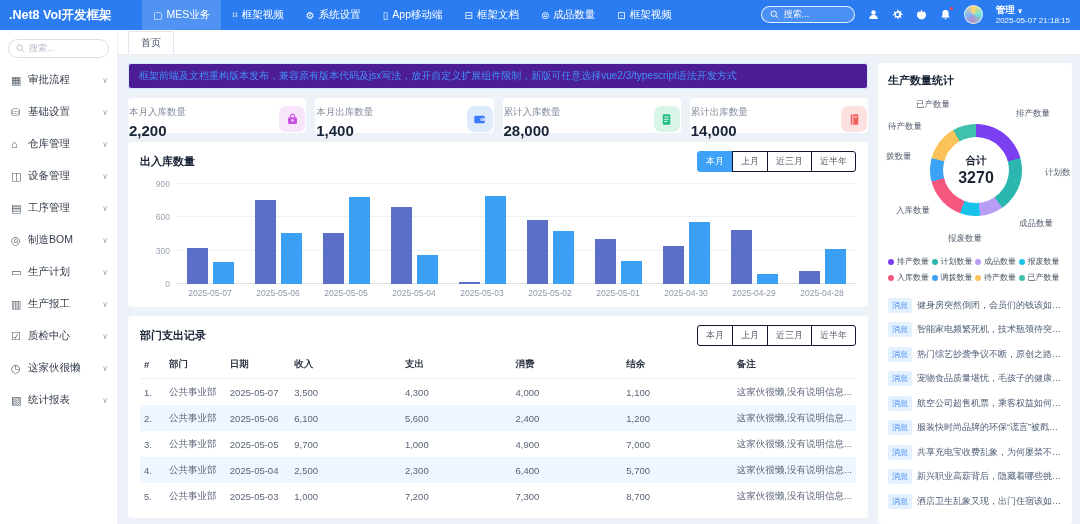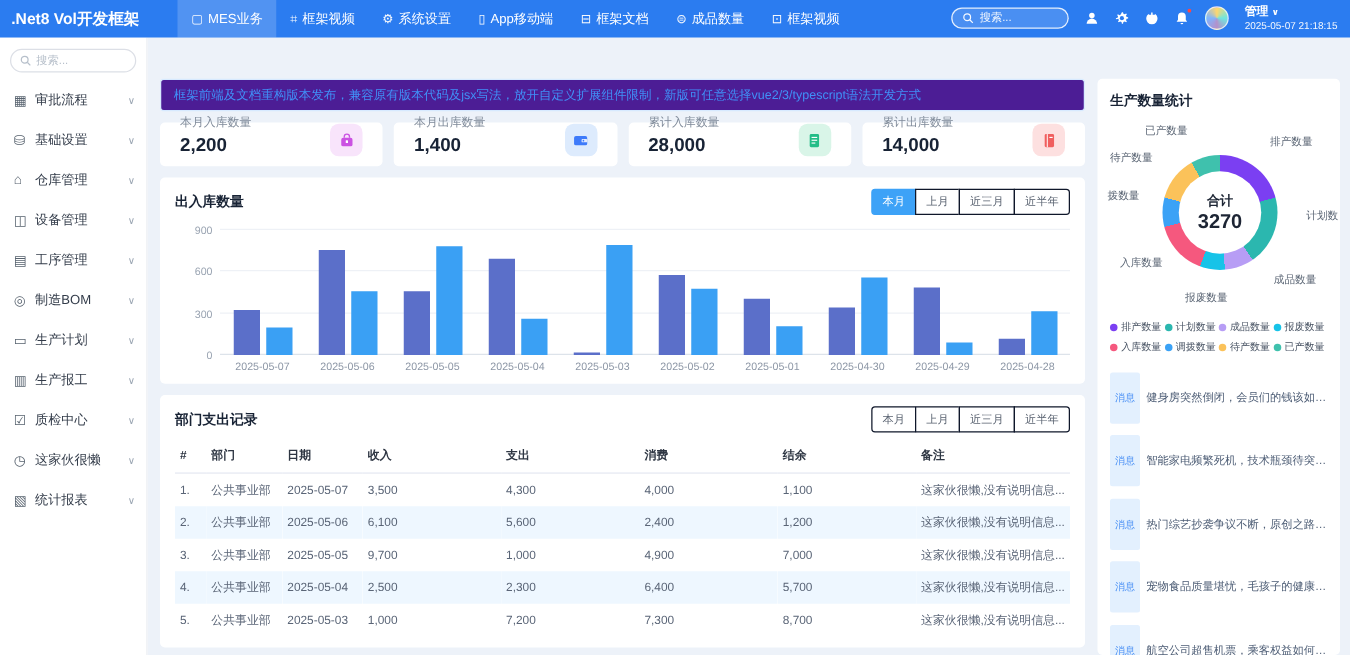--- a/index.html
+++ b/index.html
@@ -28,21 +28,21 @@
 .side-item .g{font-size:11px;color:#58636f;width:17px;flex:none}
 .side-item .lbl{flex:1}
 .side-item .chev{color:#9aa5b2;font-size:8px}
 
 .main{position:absolute;top:30px;left:118px;right:0;bottom:0}
 .tabstrip{height:25px;background:#fff;border-bottom:1px solid #e8ebf0;display:flex;align-items:flex-end;padding-left:10px}
 .tab{font-size:10px;color:#49556a;background:#fff;border:1px solid #e2e6ec;border-bottom:none;padding:4px 12px 4px;border-radius:2px 2px 0 0;cursor:pointer}
 .content{position:absolute;top:25px;left:0;width:760px;bottom:0;padding:8px 10px;overflow:hidden}
 .notice{background:#4c1d95;border:1px solid #d7eaff;color:#4090f7;font-size:10px;padding:5px 10px;border-radius:3px;white-space:nowrap;overflow:hidden}
 .cards{display:flex;gap:9px;margin-top:9px}
-.card{flex:1;background:#fff;border-radius:4px;padding:8px 16px;display:flex;justify-content:space-between;align-items:flex-end;height:35px}
+.card{flex:1;background:#fff;border-radius:4px;padding:8px 1px;display:flex;justify-content:space-between;align-items:flex-start;height:35px}
 .card-label{font-size:9.5px;color:#7f8a99}
 .card-value{font-size:15px;font-weight:bold;color:#182335;margin-top:3px}
 .card-ico{width:26px;height:26px;border-radius:7px;display:flex;align-items:center;justify-content:center;flex:none}
 .panel{background:#fff;border-radius:4px;margin-top:9px;padding:9px 12px}
 .panel-head{display:flex;align-items:center;justify-content:space-between}
 .panel-title{font-size:11px;font-weight:bold;color:#182335}
 .btn-group{display:flex}
 .btn{font-size:9px;color:#5b6472;background:#fff;border:1px solid #0f172a;padding:3px 8px;margin-left:-1px;cursor:pointer;white-space:nowrap}
 .btn:first-child{border-radius:3px 0 0 3px}
 .btn:last-child{border-radius:0 3px 3px 0}
@@ -71,21 +71,21 @@
 .hole .t1{font-size:10.5px;font-weight:bold;color:#1d2534}
 .hole .t2{font-size:16px;font-weight:bold;color:#1d2534;margin-top:1px}
 .callout{position:absolute;font-size:8.5px;color:#5a6574;white-space:nowrap}
 .c0{left:28px;top:5px}.c1{left:128px;top:14px}.c2{left:157px;top:73px}.c3{left:131px;top:124px}
 .c4{left:60px;top:139px}.c5{left:8px;top:111px}.c6{left:-2px;top:57px}.c7{left:0px;top:27px}
 .legend{display:flex;flex-wrap:wrap;margin-top:6px}
 .leg-item{width:25%;display:flex;align-items:center;gap:3px;font-size:8px;color:#4a5565;margin-bottom:5px;white-space:nowrap}
 .leg-dot{width:6px;height:6px;border-radius:50%;flex:none}
 .msg-title{font-size:11px;font-weight:bold;color:#182335;margin-top:9px}
 .msg-item{display:flex;align-items:center;gap:5px;margin-top:9.5px;cursor:pointer}
-.msg-pill{font-size:8px;color:#4a90f5;background:#e3f0fe;border-radius:2px;padding:15px 4px;flex:none}
+.msg-pill{font-size:8px;color:#4a90f5;background:#e3f0fe;border-radius:2px;padding:2px 4px;flex:none}
 .msg-text{font-size:9px;color:#4d5d75;white-space:nowrap;overflow:hidden;text-overflow:ellipsis}
 </style>
 </head>
 <body>
 
 <div class="navbar">
   <div class="logo">.Net8 Vol开发框架</div>
   <div class="nav-menu">
       <div class="nav-item active">
         <span class="nav-glyph">▢</span>
@@ -218,20 +218,23 @@
       </div>
       <div class="side-item">
         <span class="g">▧</span>
         <span class="lbl">统计报表</span>
         <span class="chev">∨</span>
       </div>
     </div>
 </div>
 
 <div class="main">
+  <div class="tabstrip">
+    <div class="tab">首页</div>
+  </div>
 
   <div class="content">
     <div class="notice">框架前端及文档重构版本发布，兼容原有版本代码及jsx写法，放开自定义扩展组件限制，新版可任意选择vue2/3/typescript语法开发方式</div>
 
     <div class="cards" id="cards-row">
         <div class="card">
           <div>
             <div class="card-label">本月入库数量</div>
             <div class="card-value">2,200</div>
           </div>

